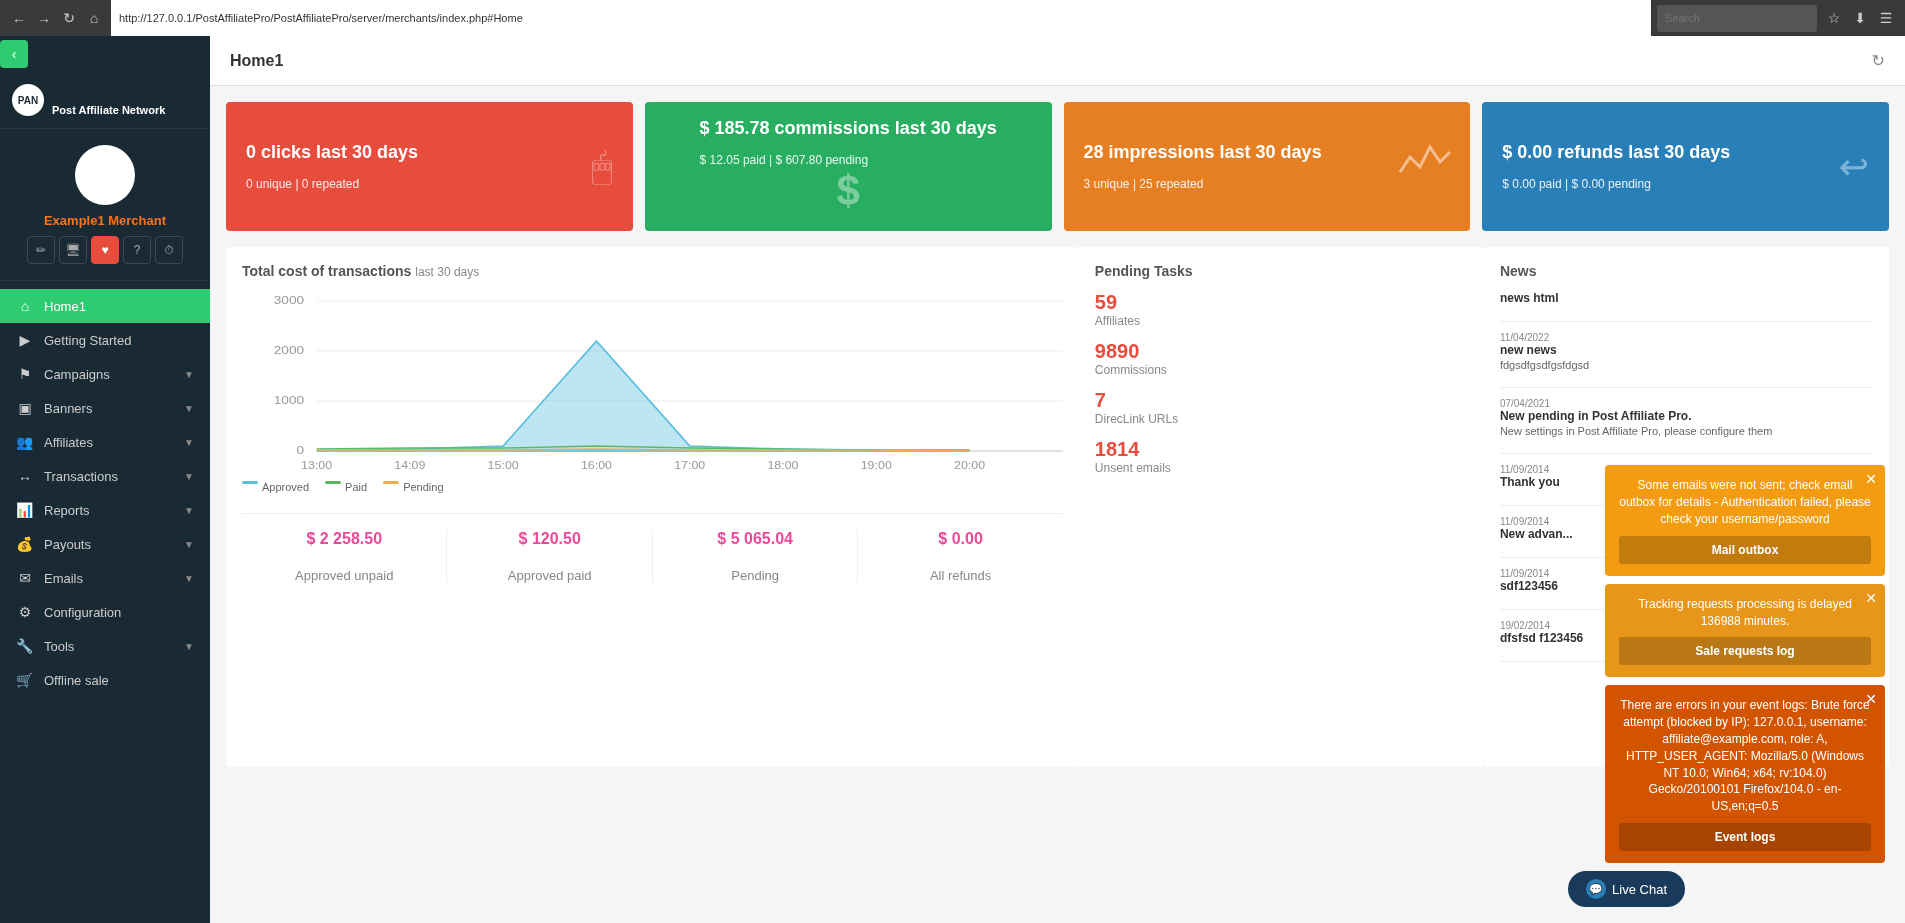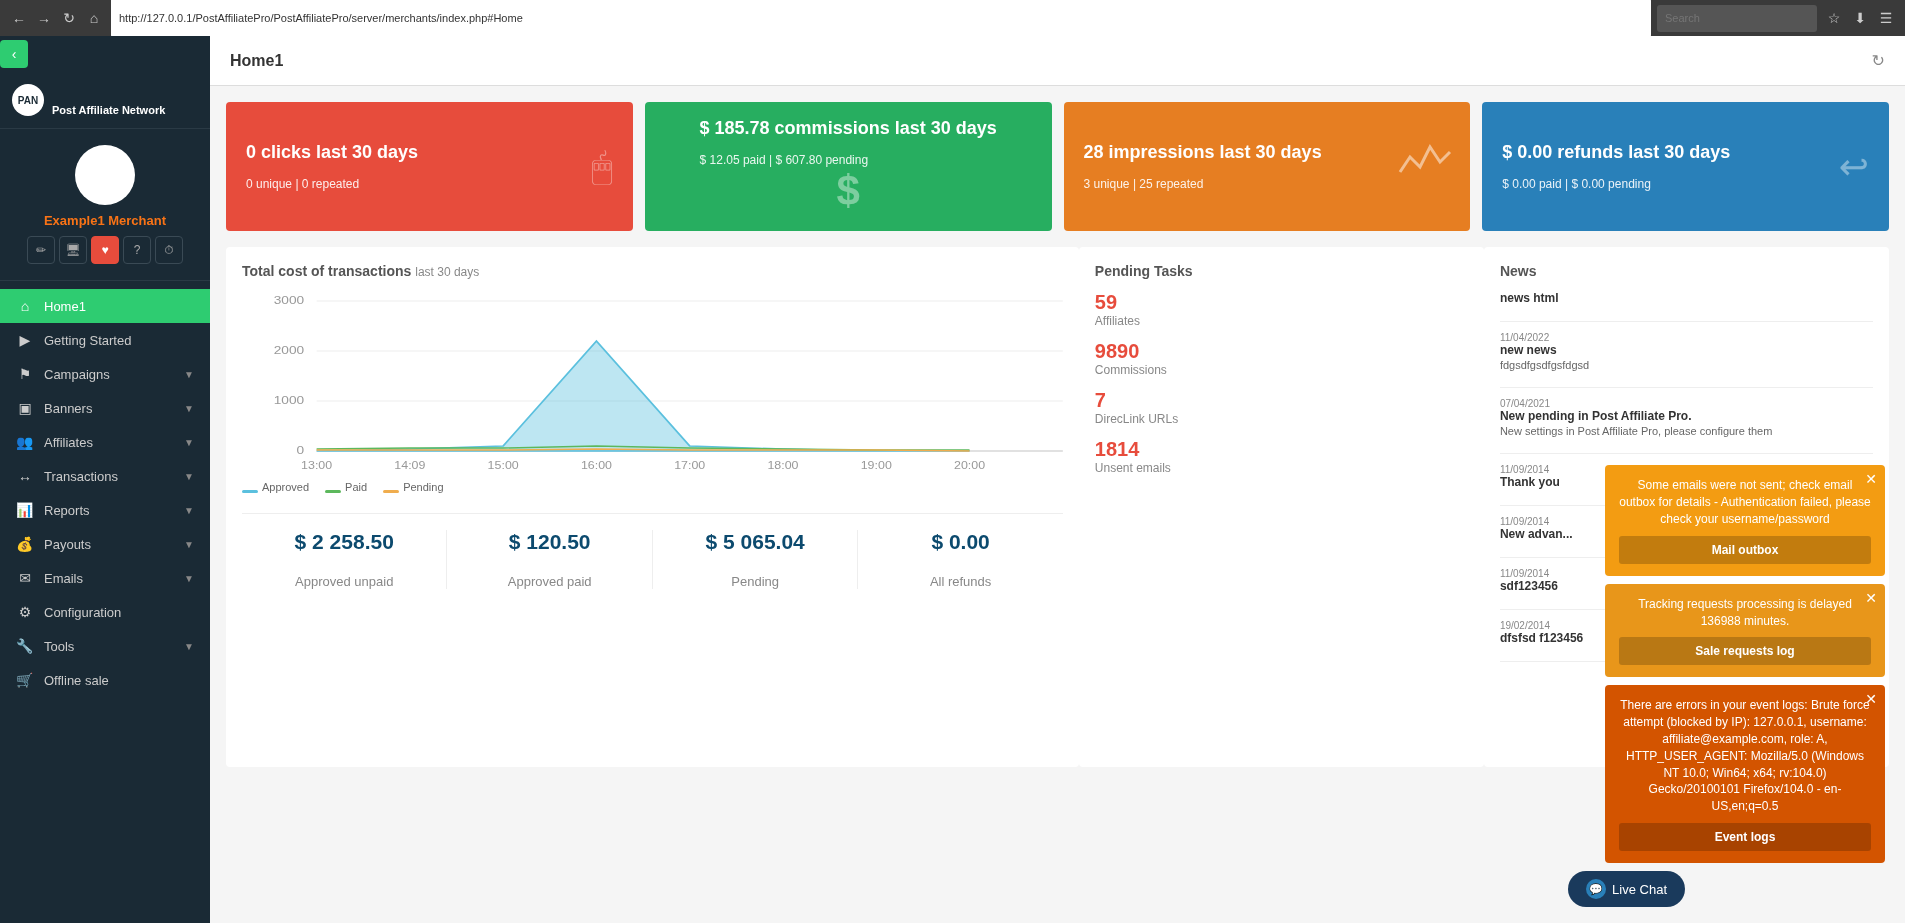--- a/index.html
+++ b/index.html
@@ -65,30 +65,30 @@
     .chart-panel { flex: 2.2; background: #fff; border-radius: 4px; padding: 16px; min-height: 520px; }
     .tasks-panel { flex: 1; background: #fff; border-radius: 4px; padding: 16px; }
     .news-panel { flex: 1; background: #fff; border-radius: 4px; padding: 16px; position: relative; overflow: hidden; }
 
     .panel-title { font-size: 14px; font-weight: bold; color: #555; margin-bottom: 12px; }
     .panel-title span { font-size: 12px; font-weight: normal; color: #888; }
 
     
     .chart-container { position: relative; height: 180px; margin: 10px 0; }
     .chart-legend { display: flex; gap: 16px; margin-top: 8px; font-size: 11px; color: #666; }
-    .legend-item { display: flex; align-items: flex-end; gap: 4px; }
+    .legend-item { display: flex; align-items: flex-start; gap: 4px; }
     .legend-dot { width: 16px; height: 3px; border-radius: 2px; }
     .legend-dot.approved { background: #5bc0de; }
     .legend-dot.paid { background: #5cb85c; }
     .legend-dot.pending { background: #f0ad4e; }
 
     .chart-stats { display: flex; gap: 0; margin-top: 20px; border-top: 1px solid #eee; padding-top: 16px; }
     .chart-stat { flex: 1; text-align: center; border-right: 1px solid #eee; padding: 0 10px; }
     .chart-stat:last-child { border-right: none; }
-    .chart-stat-value { font-size: 21px; font-weight: bold; color: #0c4a6e; }
+    .chart-stat-value { font-size: 16px; font-weight: bold; color: #ec4899; }
     .chart-stat-label { font-size: 13px; color: #888; margin-top: 20px; }
 
     
     .task-item { margin-bottom: 12px; }
     .task-count { font-size: 20px; font-weight: bold; color: #e74c3c; }
     .task-label { font-size: 12px; color: #888; }
 
     
     .news-item { margin-bottom: 10px; border-bottom: 1px solid #eee; padding-bottom: 16px; }
     .news-date { font-size: 10px; color: #888; }

